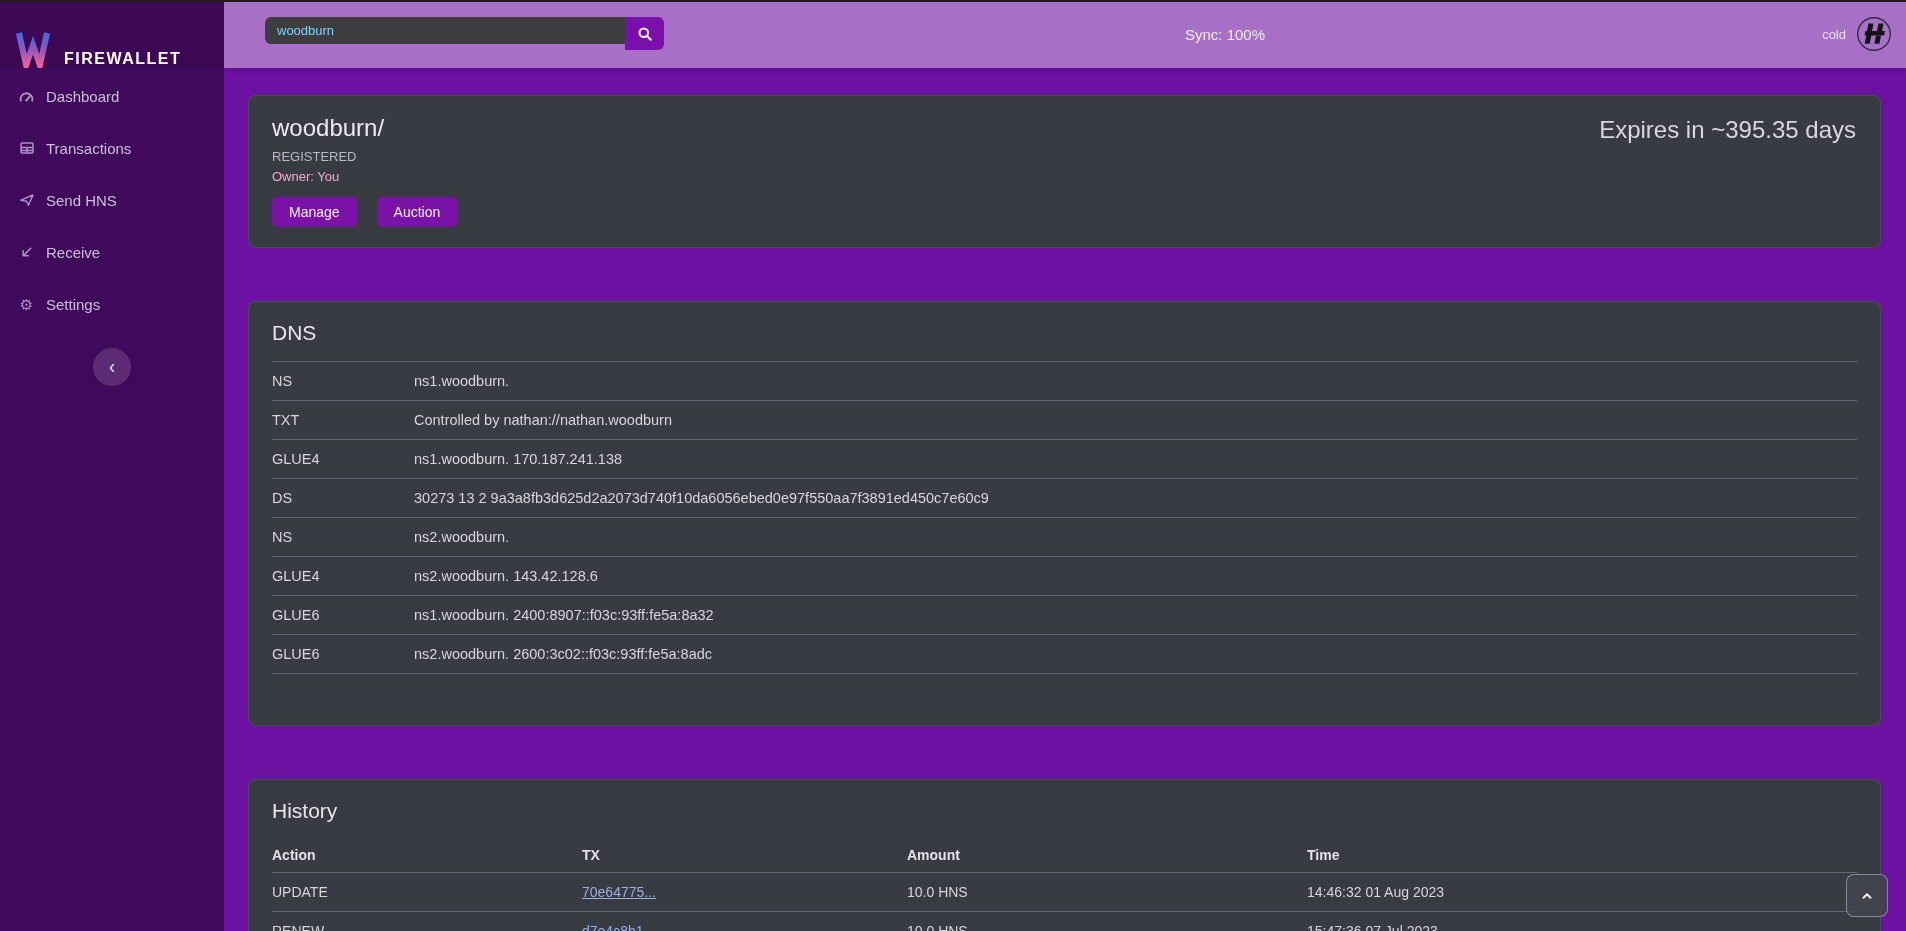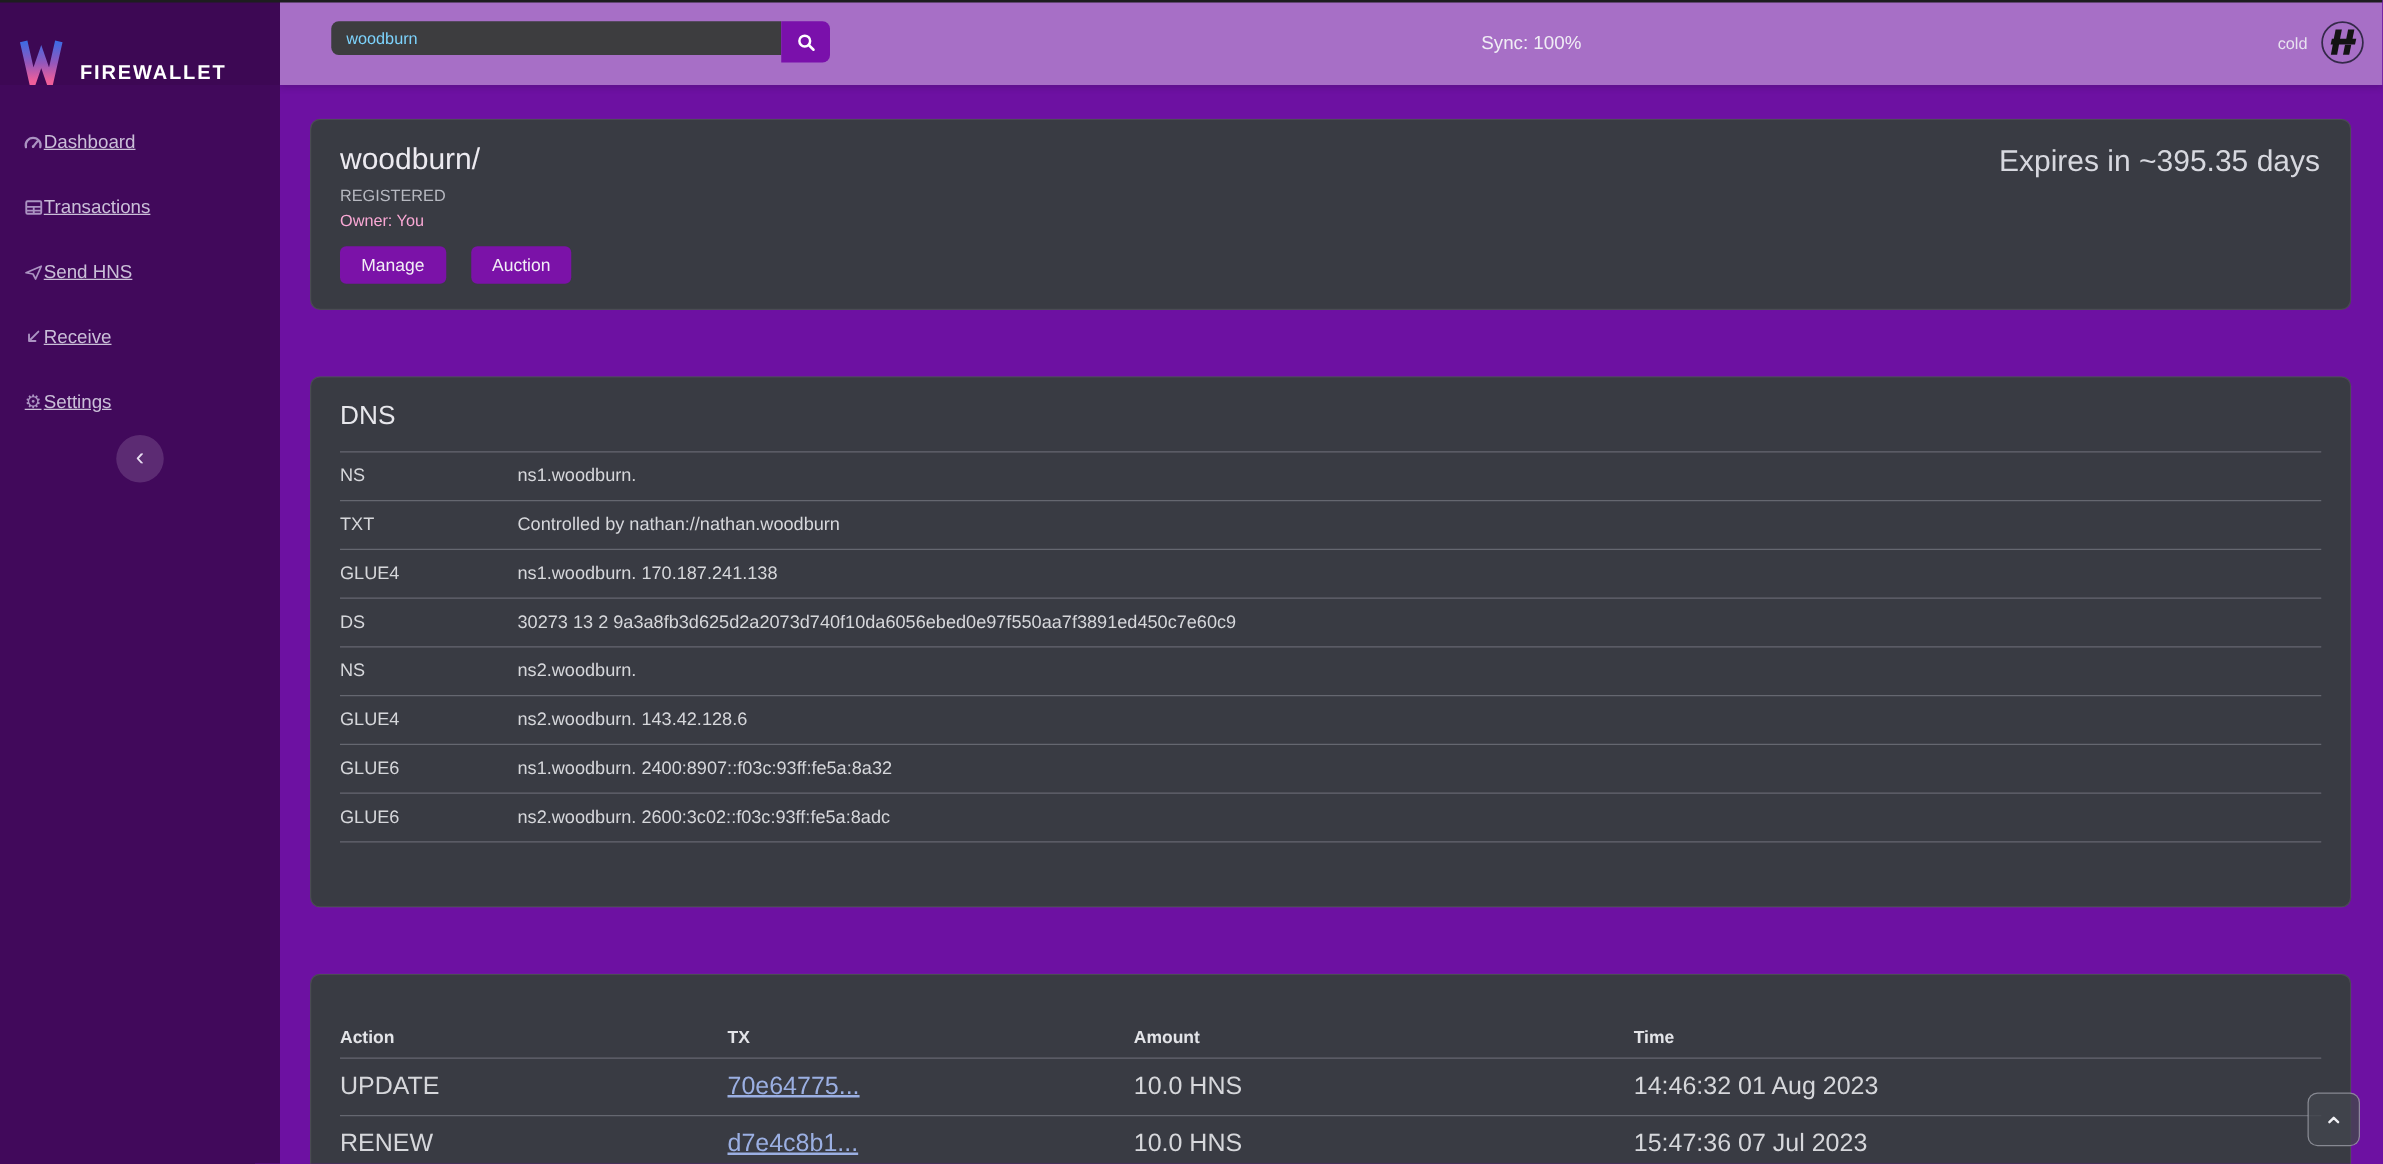--- a/index.html
+++ b/index.html
@@ -17,22 +17,22 @@
     position:absolute; left:0; top:0; width:224px; height:931px;
     background:#41095b; z-index:20;
   }
   .brand {
     height:68px; background:#3d0854; display:flex; align-items:flex-end; gap:12px;
     padding:0 14px;
   }
   .brand-name { color:#ffffff; font-weight:bold; font-size:16px; letter-spacing:1.5px; }
   .nav { list-style:none; padding-top:2px; }
   .nav li {
-    height:52px; display:flex; align-items:flex-end; padding:0 18px;
-    color:#cabfd8; font-size:15px; cursor:pointer;text-decoration:underline;
+    height:52px; display:flex; align-items:center; gap:11px; padding:0 18px;
+    color:#cabfd8; font-size:15px; cursor:pointer;
   }
   .nav .ic { width:17px; height:17px; display:inline-flex; align-items:center; justify-content:center; color:#ab93c2; flex:0 0 17px; }
   .gear-glyph { font-size:15px; line-height:1; }
   .collapse-btn {
     position:absolute; left:93px; top:348px; width:38px; height:38px; border-radius:50%;
     background:rgba(235,225,245,0.16); border:none; color:#e9e0f2; font-size:20px;
     display:flex; align-items:center; justify-content:center; cursor:pointer; line-height:1;
     padding-bottom:3px;
   }
 
@@ -80,21 +80,21 @@
   .dns-row {
     display:grid; grid-template-columns:142px 1fr; align-items:center;
     padding:11px 0; border-top:1px solid rgba(215,220,230,0.28);
     font-size:14.5px; color:#d6d7db;
   }
   .dns-table .dns-row:last-child { border-bottom:1px solid rgba(215,220,230,0.28); }
 
   .card-history { top:711px; height:300px; }
   .h-grid { display:grid; grid-template-columns:310px 325px 400px 1fr; align-items:center; }
   .h-head { margin-top:14px; padding:9px 0; font-size:14px; font-weight:bold; color:#e3e4e8; }
-  .h-row { padding:11px 0; border-top:1px solid rgba(215,220,230,0.28); font-size:20px; color:#d6d7db; }
+  .h-row { padding:11px 0; border-top:1px solid rgba(215,220,230,0.28); font-size:14px; color:#d6d7db; }
   .tx-link { color:#9bafe2; text-decoration:underline; cursor:pointer; }
 
   .scroll-top {
     position:absolute; left:1846px; top:874px; width:42px; height:43px;
     background:rgba(66,69,77,0.82); border:1.5px solid rgba(225,225,235,0.45);
     border-radius:8px; display:flex; align-items:center; justify-content:center; cursor:pointer;
     z-index:60;
   }
 </style>
 </head>
@@ -239,20 +239,21 @@
         <span>ns1.woodburn. 2400:8907::f03c:93ff:fe5a:8a32</span>
       </div>
       <div class="dns-row">
         <span>GLUE6</span>
         <span>ns2.woodburn. 2600:3c02::f03c:93ff:fe5a:8adc</span>
       </div>
     </div>
   </div>
 
   <div class="card card-history">
+    <div class="section-title">History</div>
     <div class="h-grid h-head">
       <span>Action</span>
       <span>TX</span>
       <span>Amount</span>
       <span>Time</span>
     </div>
     <div class="h-grid h-row">
       <span>UPDATE</span>
       <span><a class="tx-link">70e64775...</a></span>
       <span>10.0 HNS</span>

